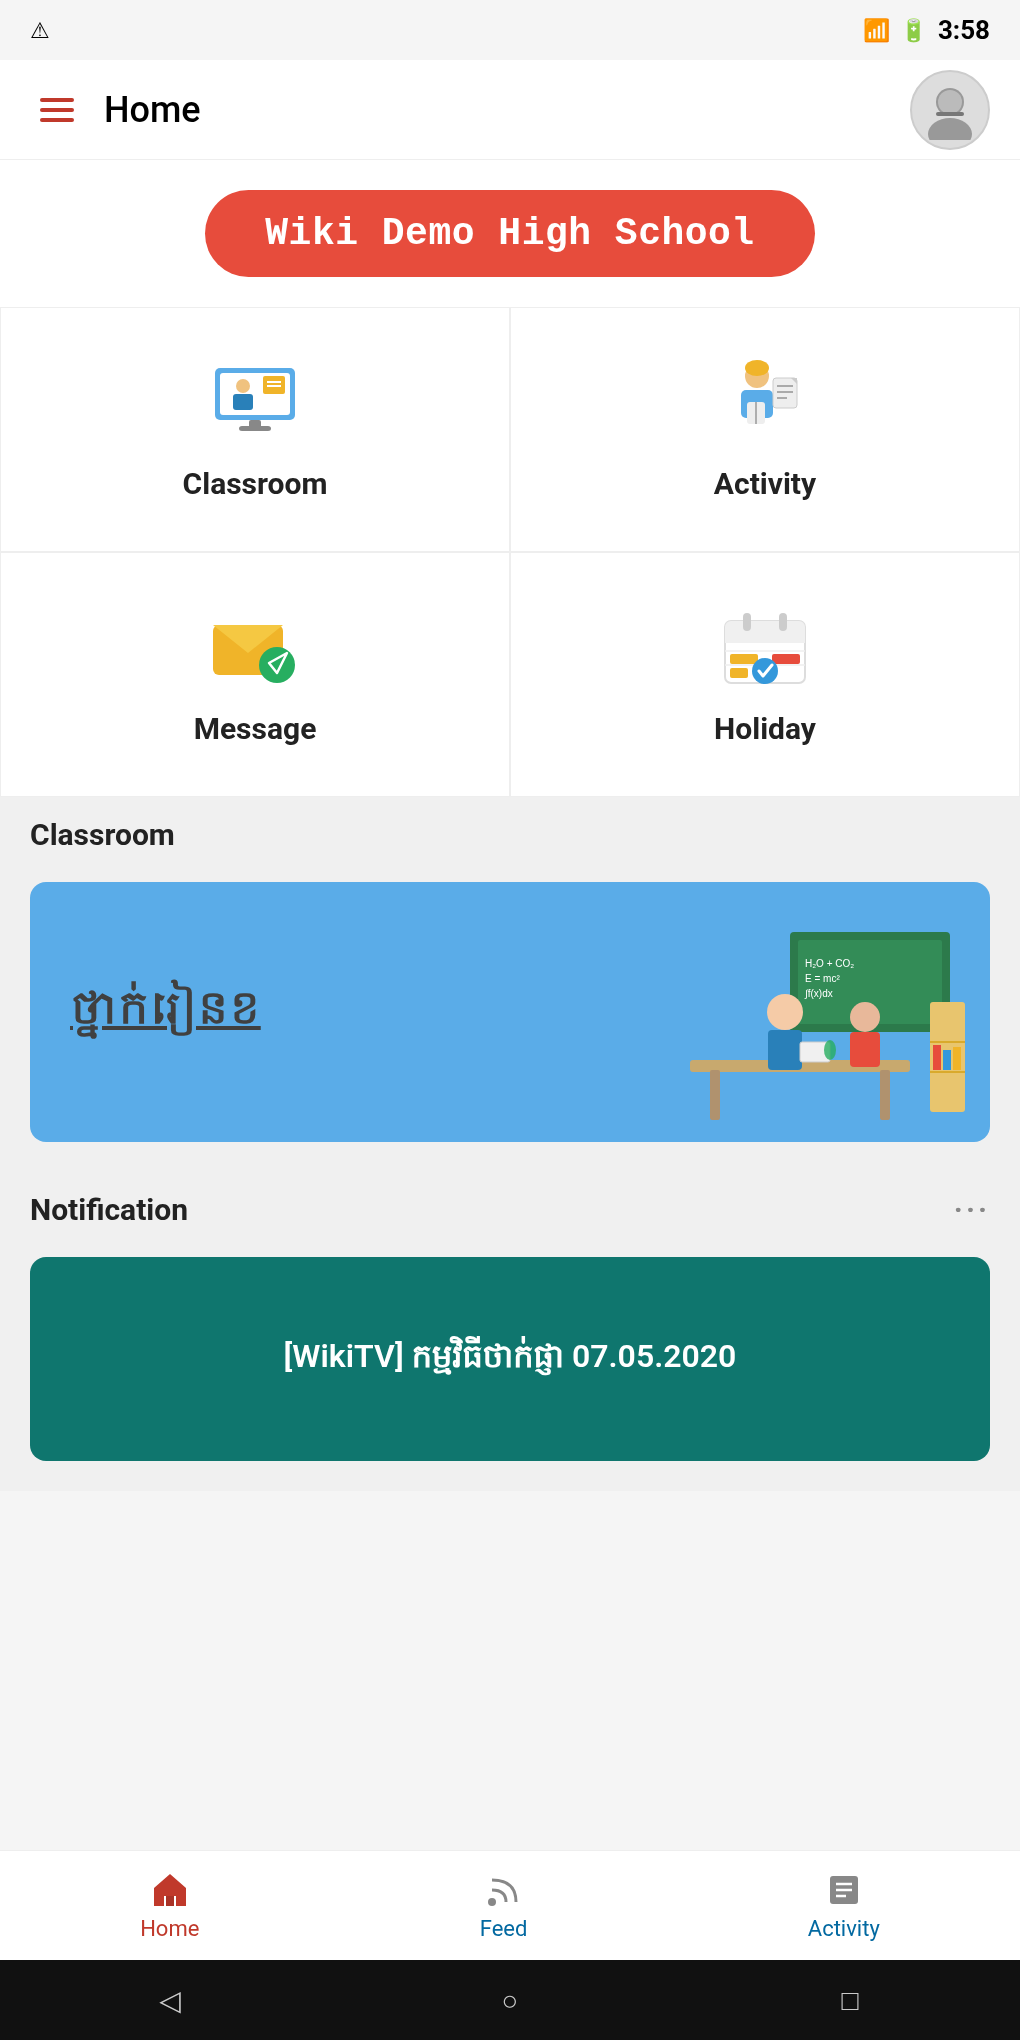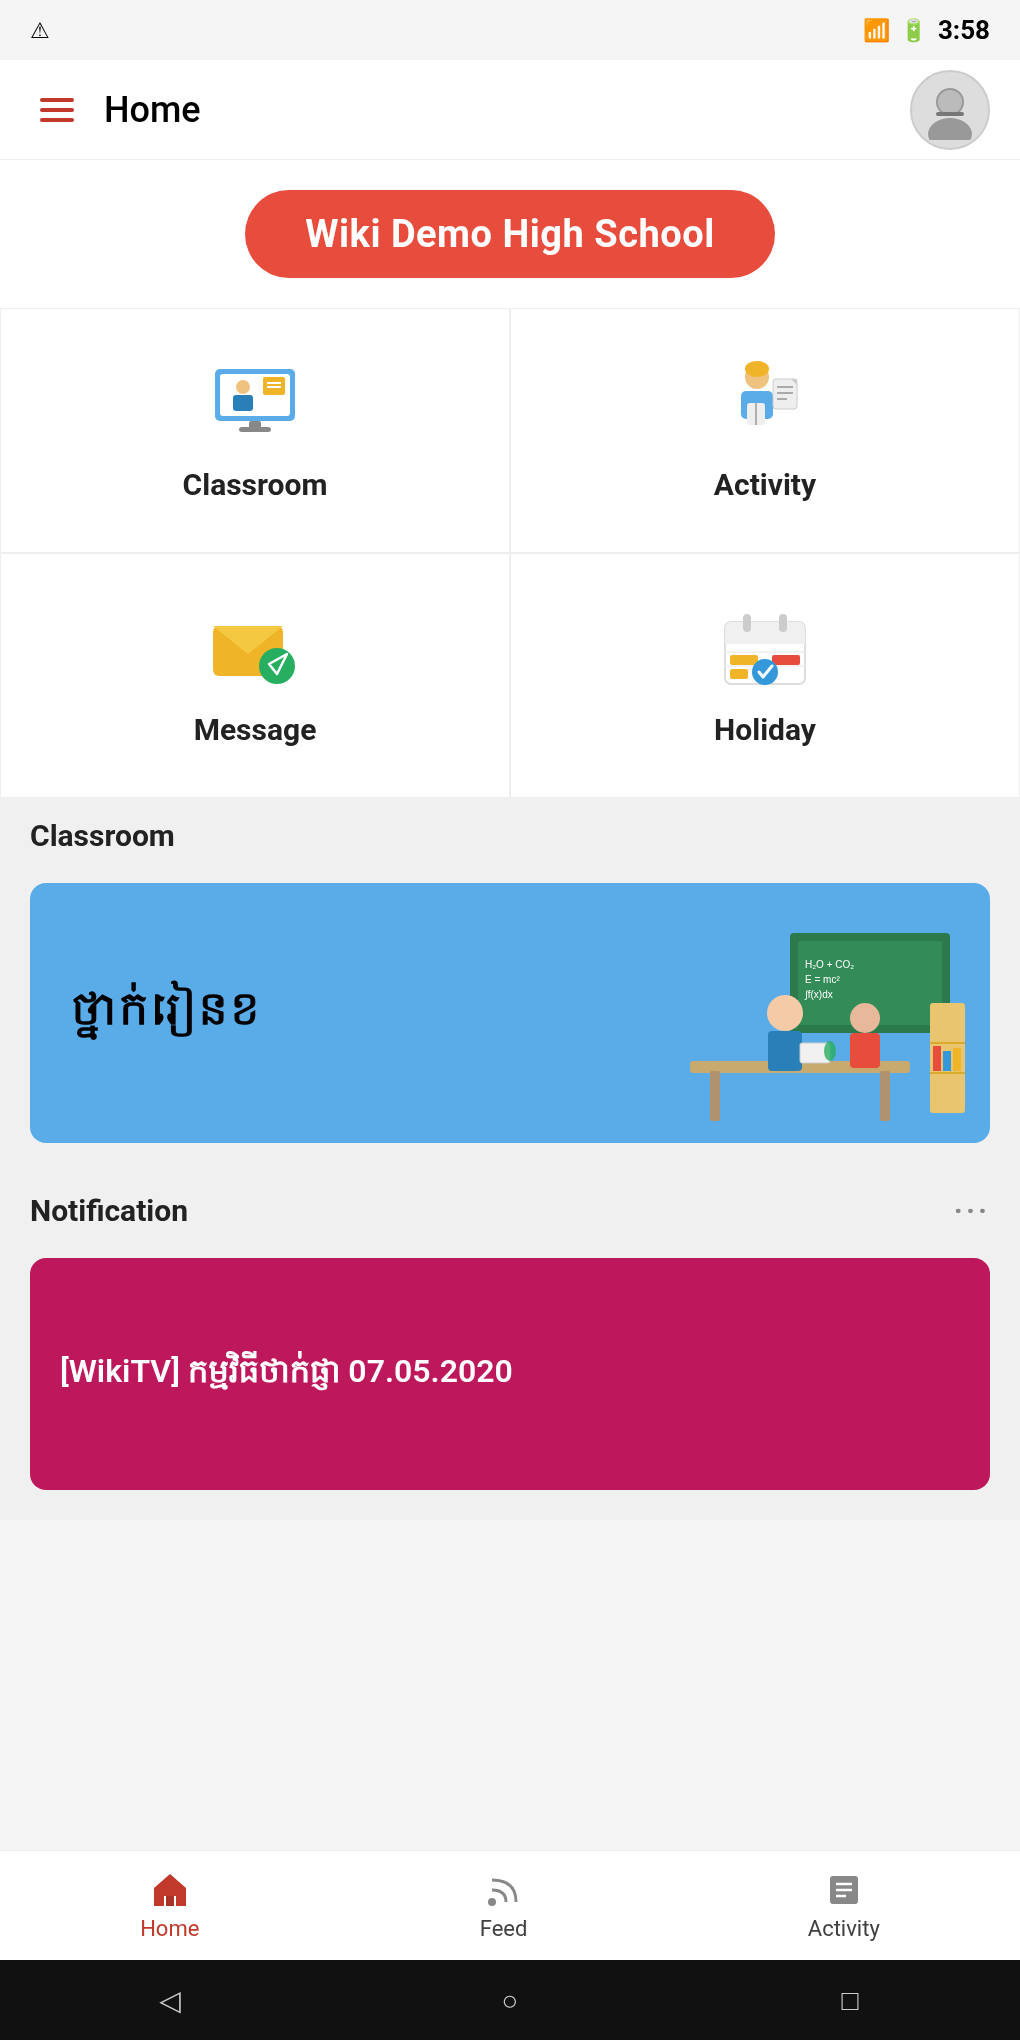--- a/index.html
+++ b/index.html
@@ -82,20 +82,21 @@
       width: 60px;
       height: 60px;
     }
 
     
     .school-badge-wrap {
       background: #fff;
       display: flex;
       justify-content: center;
       padding: 30px 0 30px;
+      font-family: Liberation Mono, monospace;
     }
     .school-badge {
       background: #e74c3c;
       color: #fff;
       font-size: 38px;
       font-weight: 700;
       padding: 22px 60px;
       border-radius: 60px;
       letter-spacing: 0.5px;
     }
@@ -155,46 +156,47 @@
       border-radius: 16px;
       height: 260px;
       position: relative;
       overflow: hidden;
       cursor: pointer;
       display: flex;
       align-items: center;
       padding: 0 40px;
     }
     .classroom-text {
-      color: #000000;
+      color: #404040;
       font-size: 42px;
       font-weight: 700;
       z-index: 2;
       font-family: 'Khmer', serif;
+      text-decoration: underline;
     }
     .classroom-illustration {
       position: absolute;
       right: 20px;
       bottom: 0;
       width: 340px;
       height: 230px;
     }
 
     
     .announcement-section {
       background: #f0f0f0;
       padding: 10px 30px 30px;
     }
     .announcement-card {
-      background: #be185d;
+      background: #0f766e;
       border-radius: 16px;
-      height: 232px;
-      display: flex;
-      align-items: center;
-      justify-content: flex-start;
+      height: 204px;
+      display: flex;
+      align-items: center;
+      justify-content: center;
       cursor: pointer;
       position: relative;
       overflow: hidden;
     }
     .announcement-text {
       color: #fff;
       font-size: 32px;
       font-weight: 600;
       text-align: center;
       padding: 0 30px;
@@ -221,21 +223,21 @@
       gap: 6px;
       cursor: pointer;
       padding: 10px 20px;
     }
     .nav-icon {
       width: 40px;
       height: 40px;
     }
     .nav-label {
       font-size: 22px;
-      color: #404040;
+      color: #0369a1;
     }
     .nav-label.active {
       color: #c0392b;
     }
 
     
     .android-bar {
       position: fixed;
       bottom: 0;
       left: 0;

